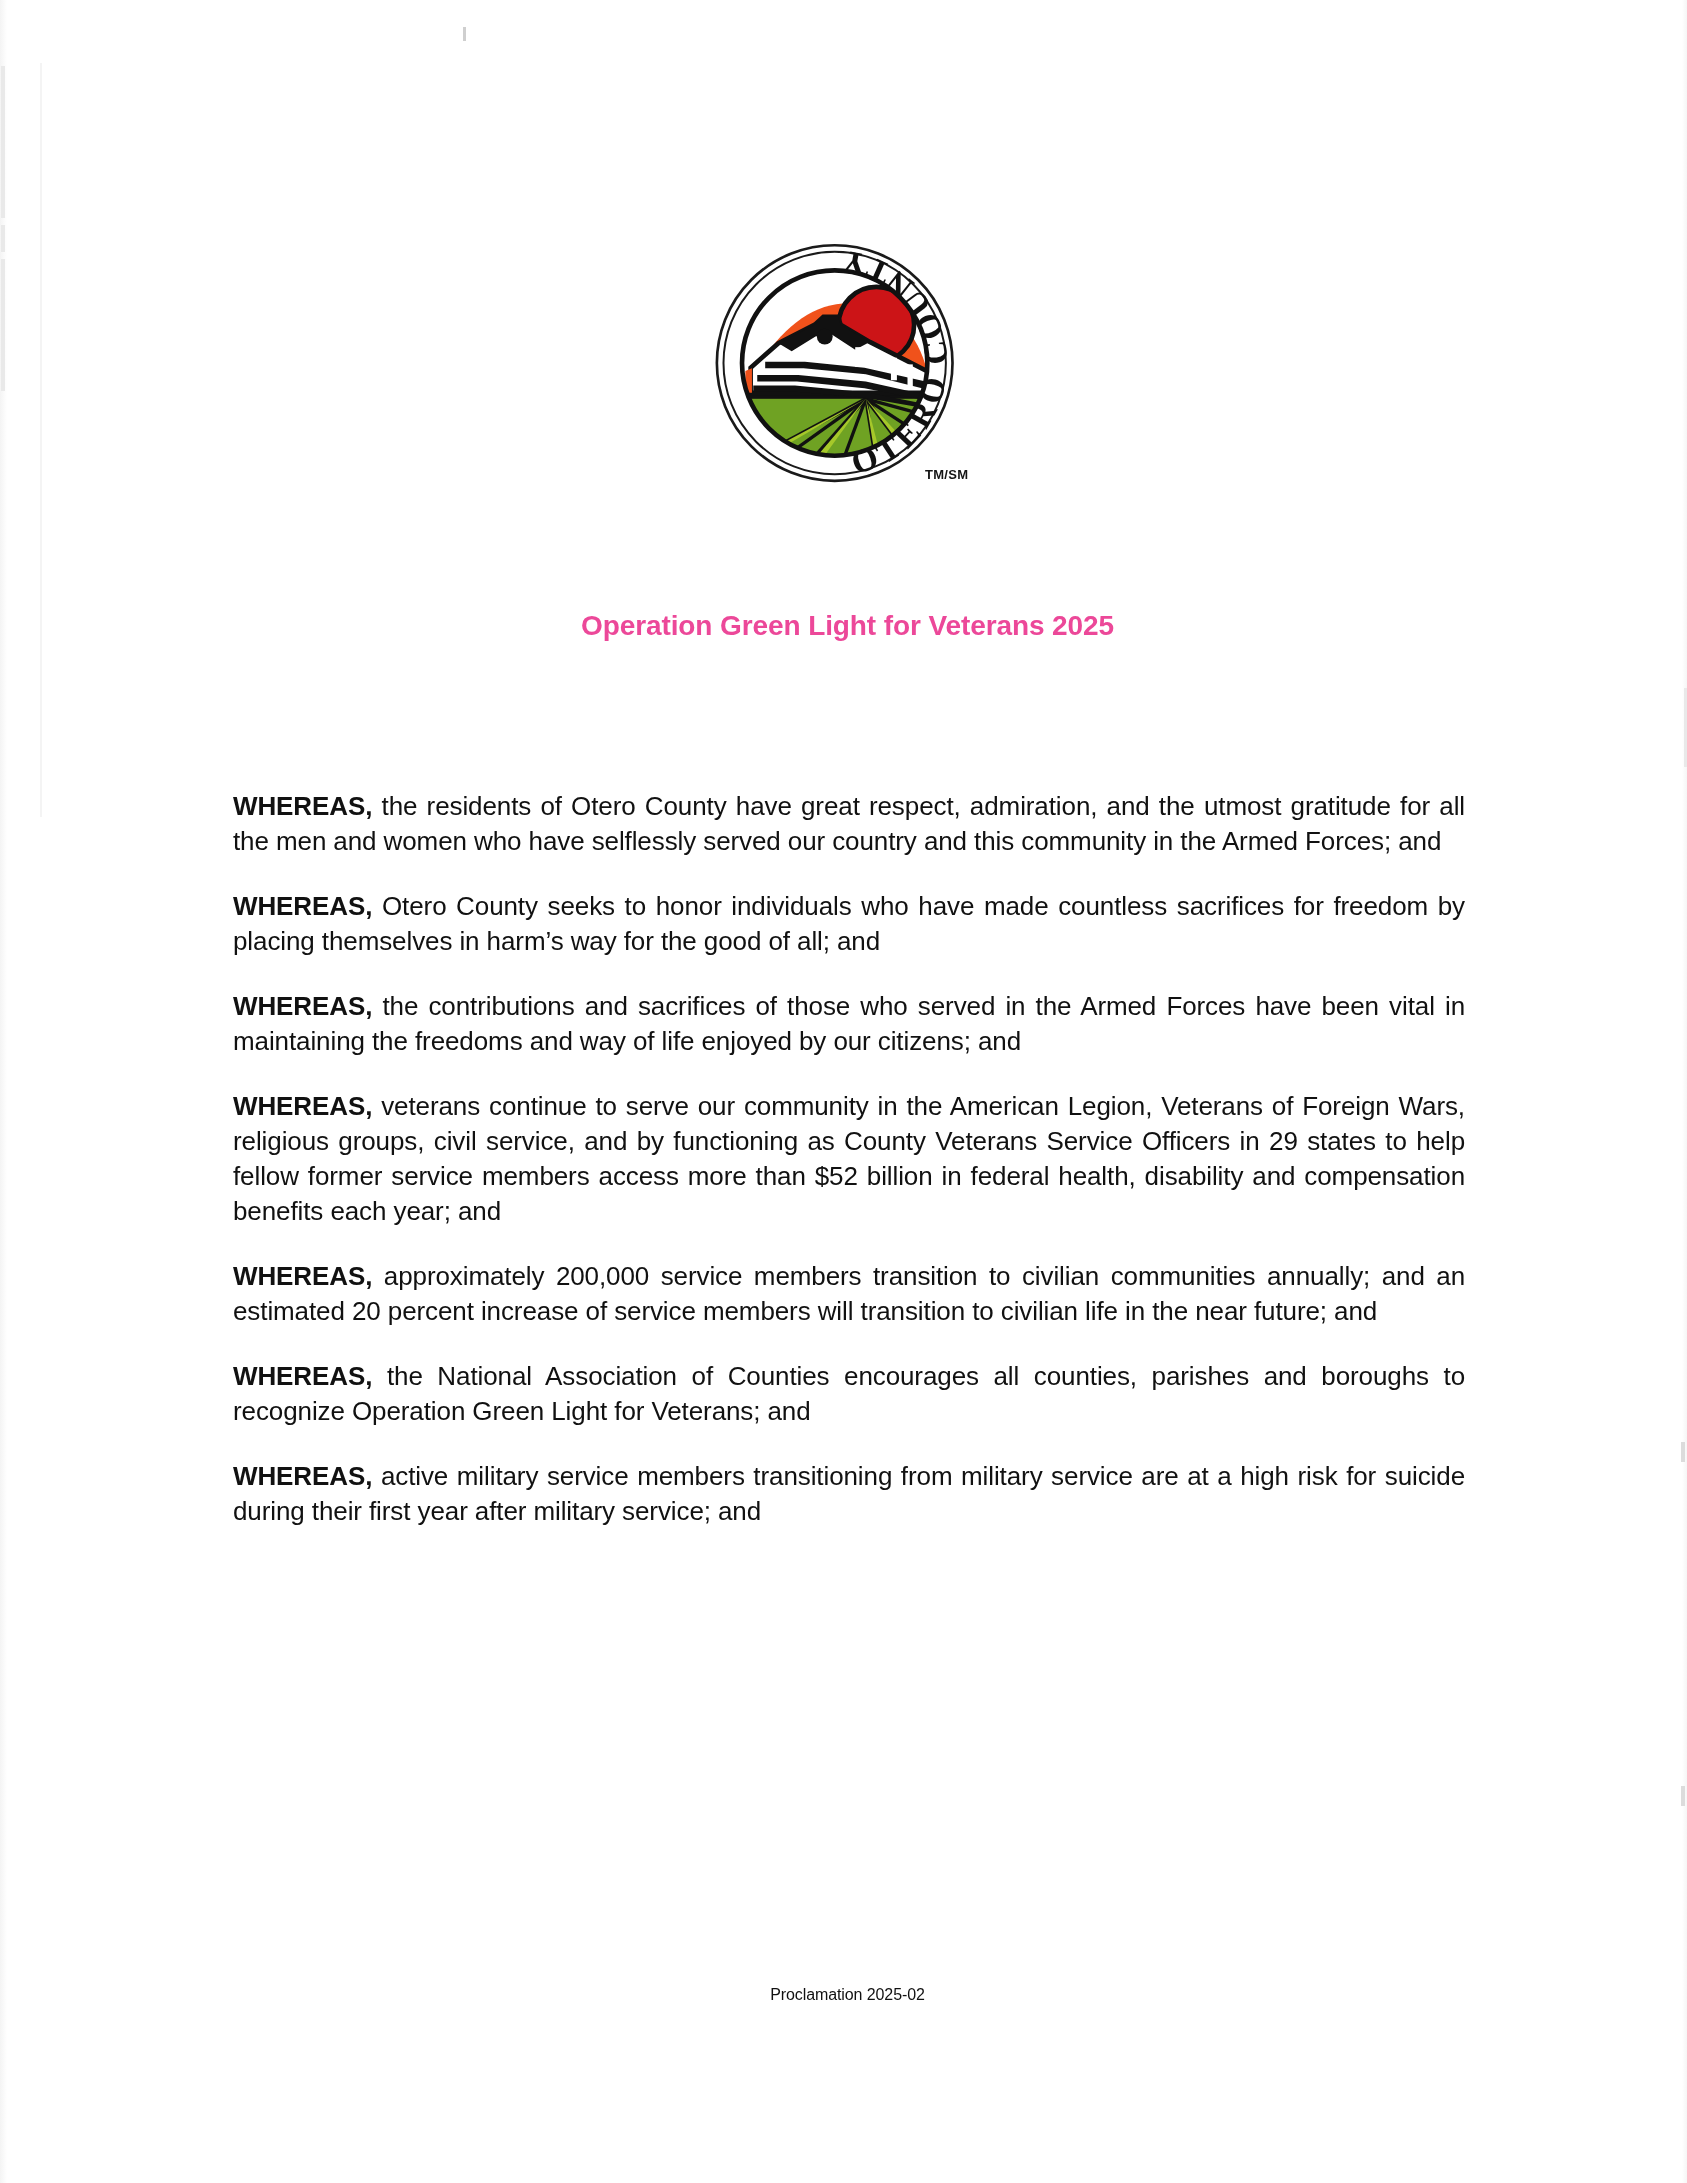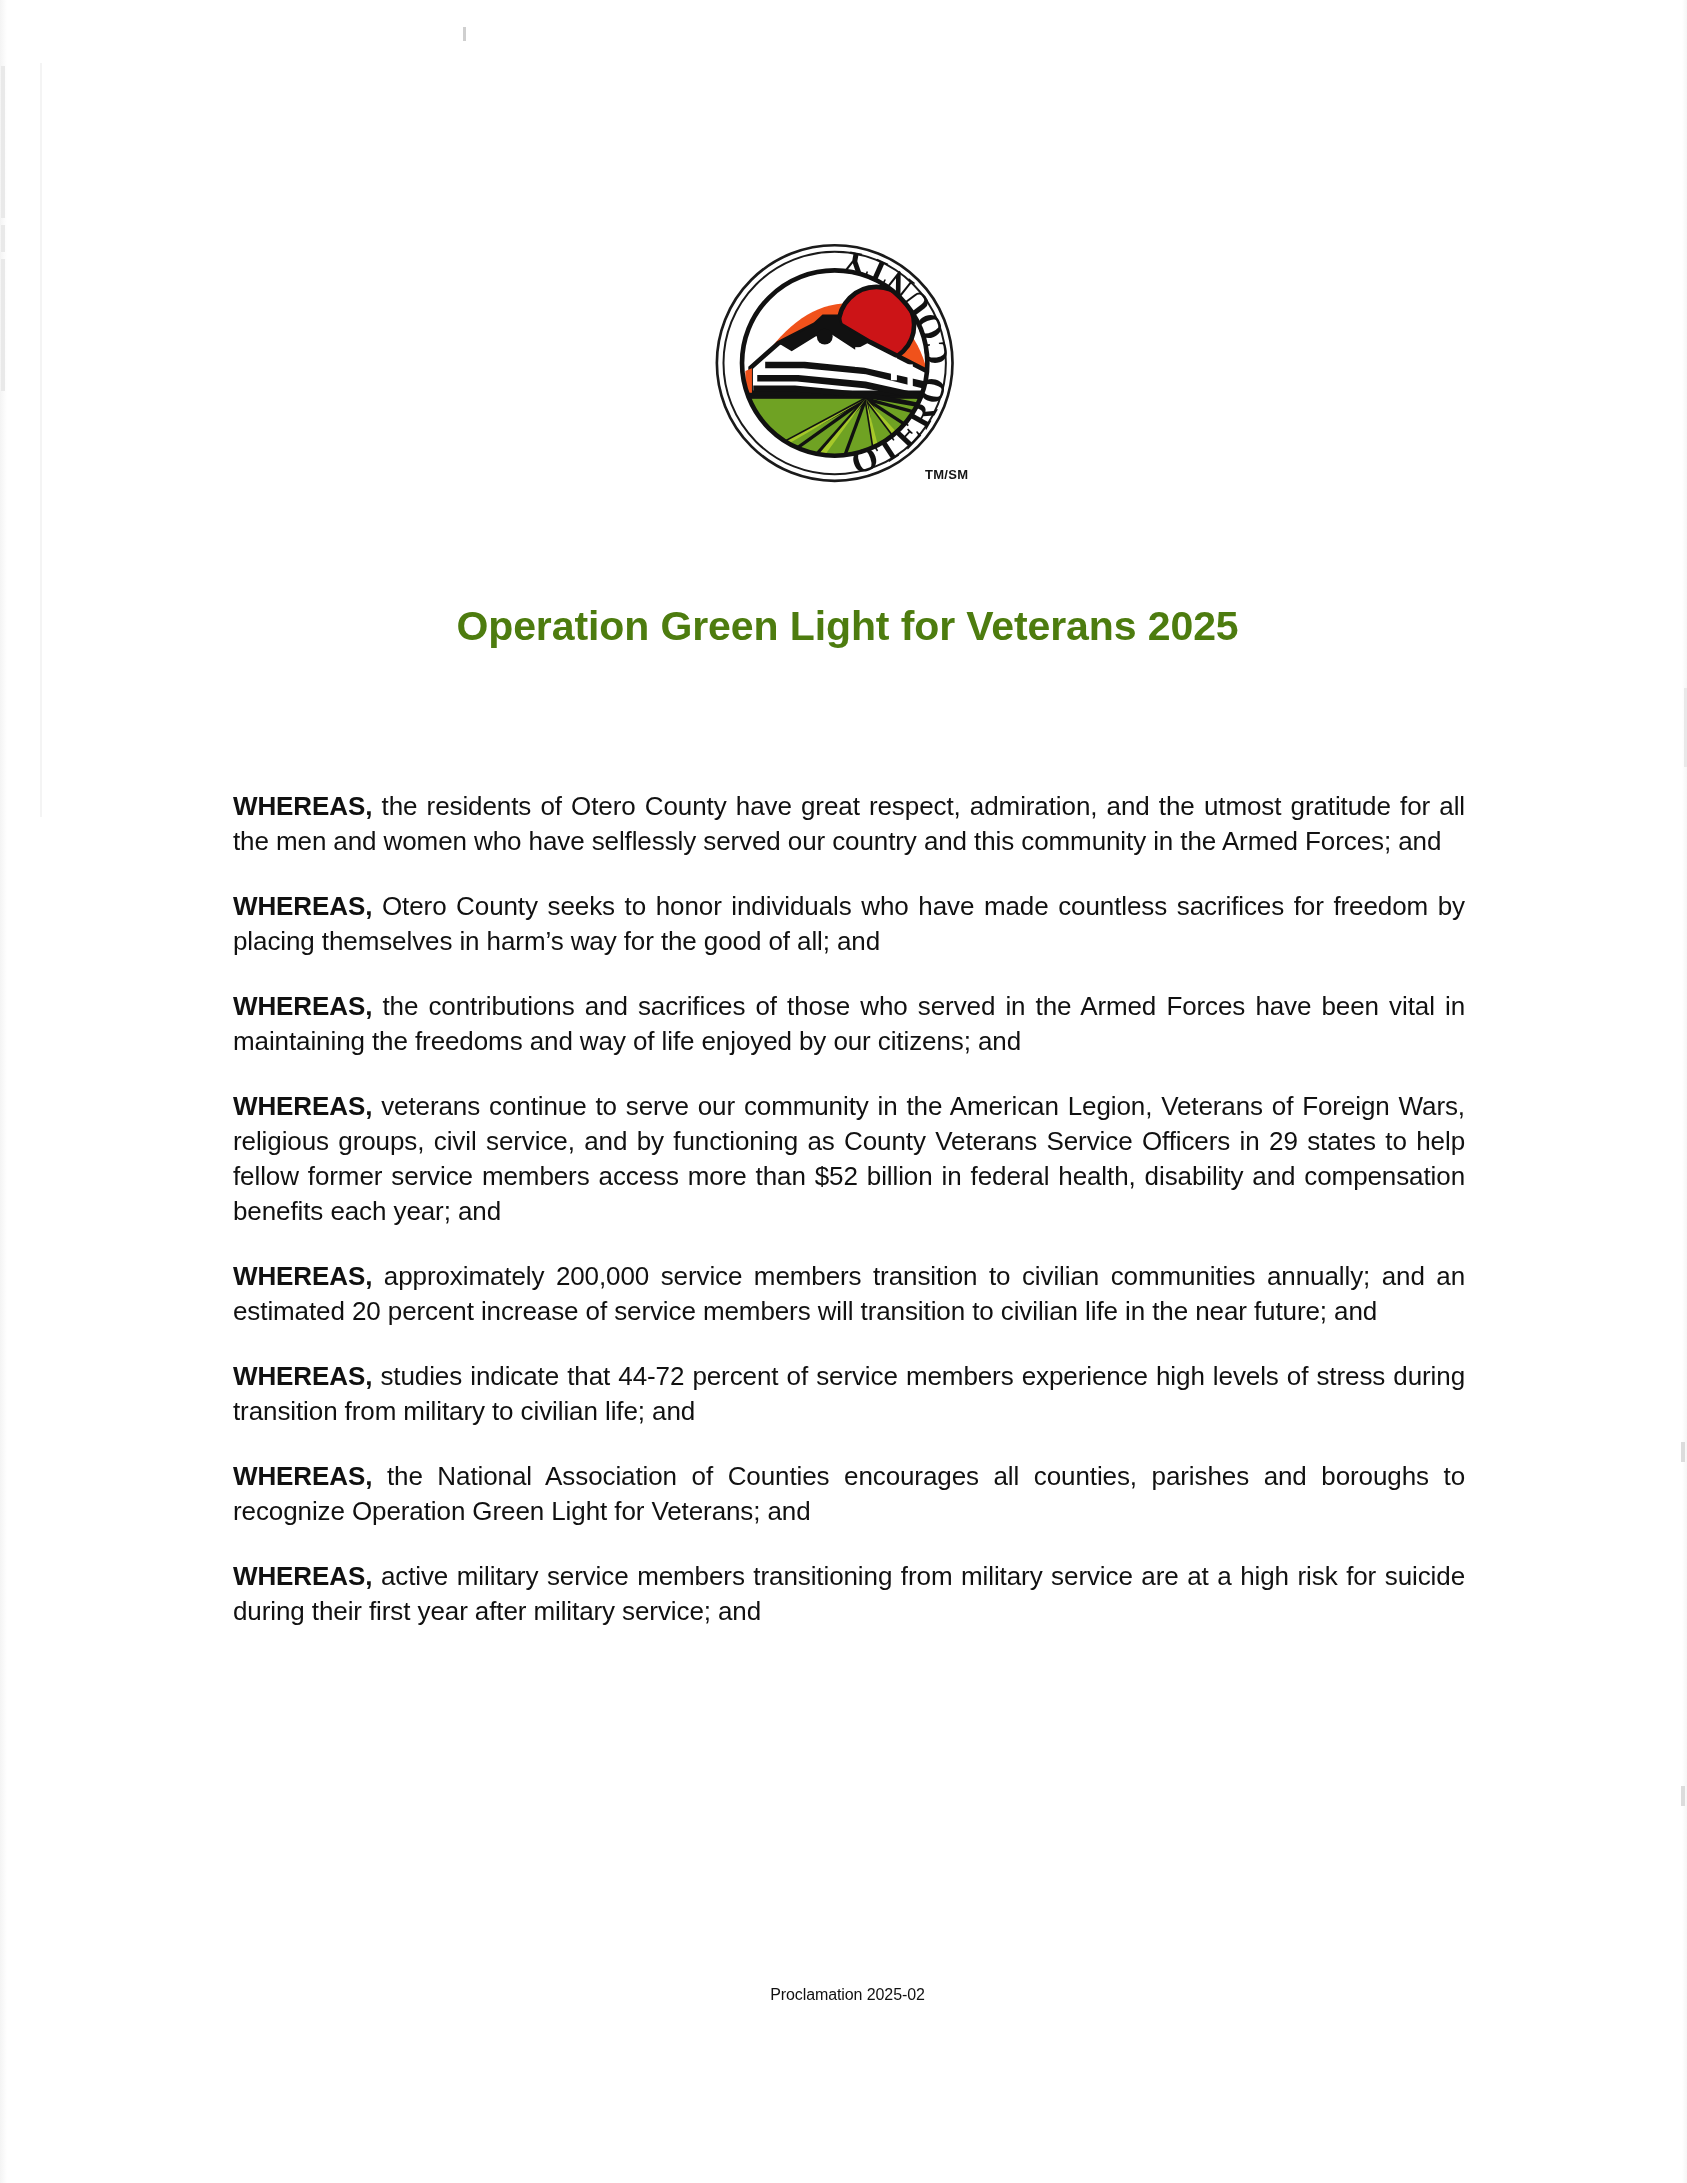--- a/index.html
+++ b/index.html
@@ -70,23 +70,23 @@
     text-align: center;
   }
   .title-line1 {
     font-size: 41px;
     font-weight: bold;
     color: #0d0d0d;
     line-height: 52px;
     letter-spacing: -0.1px;
   }
   .title-line2 {
-    font-size: 41px;
-    font-weight: bold;
-    color: #4d7c0f;
+    font-size: 28px;
+    font-weight: bold;
+    color: #ec4899;
     line-height: 54px;
     letter-spacing: -0.1px;
   }
 
   
   .body-block {
     position: absolute;
     left: 233px;
     top: 782px;
     width: 1232px;
@@ -216,23 +216,20 @@
     <p class="clause">
       <span class="lead">WHEREAS,</span><span> the contributions and sacrifices of those who served in the Armed Forces have been vital in maintaining the freedoms and way of life enjoyed by our citizens; and</span>
     </p>
     <p class="clause">
       <span class="lead">WHEREAS,</span><span> veterans continue to serve our community in the American Legion, Veterans of Foreign Wars, religious groups, civil service, and by functioning as County Veterans Service Officers in 29 states to help fellow former service members access more than $52 billion in federal health, disability and compensation benefits each year; and</span>
     </p>
     <p class="clause">
       <span class="lead">WHEREAS,</span><span> approximately 200,000 service members transition to civilian communities annually; and an estimated 20 percent increase of service members will transition to civilian life in the near future; and</span>
     </p>
     <p class="clause">
-      <span class="lead">WHEREAS,</span><span> studies indicate that 44-72 percent of service members experience high levels of stress during transition from military to civilian life; and</span>
-    </p>
-    <p class="clause">
       <span class="lead">WHEREAS,</span><span> the National Association of Counties encourages all counties, parishes and boroughs to recognize Operation Green Light for Veterans; and</span>
     </p>
     <p class="clause">
       <span class="lead">WHEREAS,</span><span> active military service members transitioning from military service are at a high risk for suicide during their first year after military service; and</span>
     </p>
   </div>
 
   <div class="footer">Proclamation 2025-02</div>
 
 </div>

